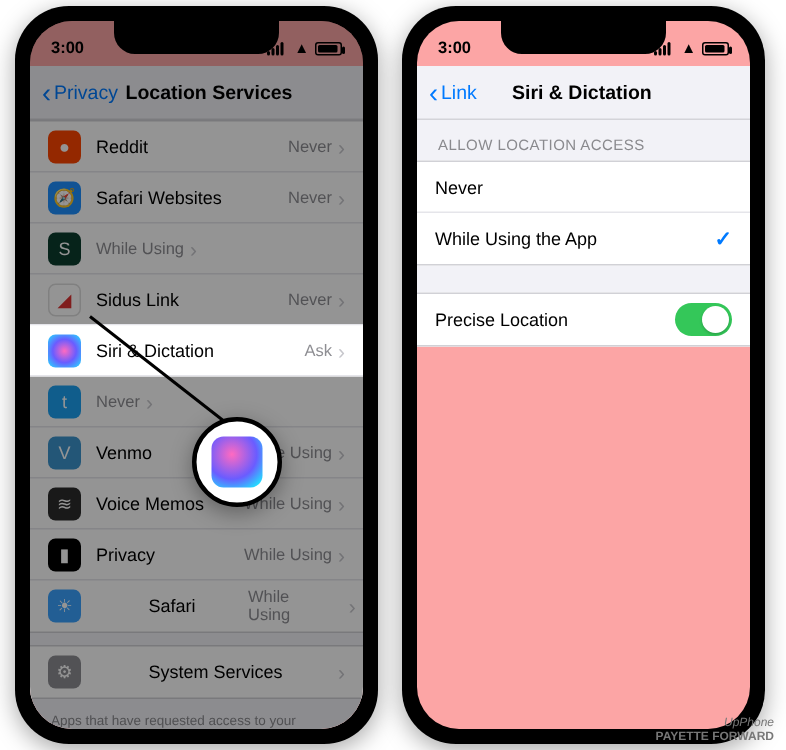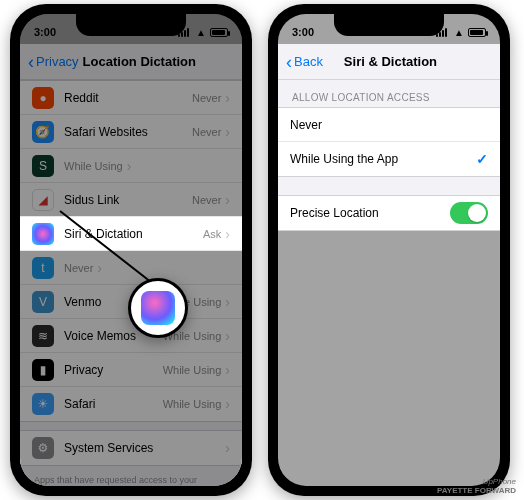--- a/index.html
+++ b/index.html
@@ -1,33 +1,33 @@
 <!DOCTYPE html>
 <html><head>
 <meta charset="utf-8">
 <style>
   * { box-sizing: border-box; margin: 0; padding: 0; }
   body { font-family: -apple-system, "Helvetica Neue", Arial, sans-serif; background: #fff; width: 524px; height: 500px; position: relative; overflow: hidden; }
   .stage { position: relative; width: 524px; height: 500px; }
   .phone { position: absolute; width: 242px; height: 492px; top: 4px; border-radius: 36px; background: #000; box-shadow: 0 4px 16px rgba(0,0,0,0.35); }
   .phone.left { left: 10px; }
   .phone.right { left: 268px; }
-  .screen { position: absolute; inset: 10px; border-radius: 28px; background: #a3a3a3; overflow: hidden; }
+  .screen { position: absolute; inset: 10px; border-radius: 28px; background: #fca5a5; overflow: hidden; }
   .notch { position: absolute; top: 0; left: 50%; transform: translateX(-50%); width: 110px; height: 22px; background: #000; border-bottom-left-radius: 14px; border-bottom-right-radius: 14px; z-index: 50; }
   .statusbar { display: flex; justify-content: space-between; align-items: center; height: 30px; padding: 6px 14px 0; font-size: 11px; font-weight: 600; color: #000; }
   .sb-right { display: flex; gap: 4px; align-items: center; }
   .navbar { display: flex; align-items: center; height: 36px; padding: 0 8px; border-bottom: 0.5px solid rgba(0,0,0,0.12); background: #f2f2f7; }
   .nav-back { display: flex; align-items: center; color: #007aff; font-size: 13px; gap: 2px; }
   .nav-back .chev { font-size: 18px; line-height: 1; }
   .nav-title { flex: 1; text-align: center; font-size: 13px; font-weight: 600; color: #000; margin-left: -34px; }
   .list { background: #f2f2f7; }
   .sect-header { font-size: 10px; color: #8a8a8e; padding: 12px 14px 4px; text-transform: uppercase; letter-spacing: 0.3px; }
   .group { background: #fff; border-top: 0.5px solid #d1d1d6; border-bottom: 0.5px solid #d1d1d6; }
   .row { display: flex; align-items: center; height: 34px; padding: 0 12px; font-size: 12px; color: #000; border-bottom: 0.5px solid #e5e5ea; }
-  .row:last-child { border-bottom: none; }
+  .row:last-child { border-bottom: none; gap: 35px; }
   .row .icon { width: 22px; height: 22px; border-radius: 5px; margin-right: 10px; display: flex; align-items: center; justify-content: center; font-size: 12px; color: #fff; flex-shrink: 0; }
   .row .label { flex: 1; }
   .row .detail { color: #8e8e93; font-size: 11px; margin-right: 4px; }
   .row .chev { color: #c7c7cc; font-size: 14px; }
   .row .check { color: #007aff; font-size: 14px; font-weight: 700; }
   .footnote { font-size: 9px; color: #8a8a8e; padding: 8px 14px 14px; line-height: 1.35; }
   .toggle { width: 38px; height: 22px; border-radius: 11px; background: #34c759; position: relative; display: inline-block; }
   .toggle .knob { position: absolute; right: 2px; top: 2px; width: 18px; height: 18px; border-radius: 9px; background: #fff; box-shadow: 0 1px 2px rgba(0,0,0,0.2); }
   .left .screen .list .row.siri { position: relative; z-index: 20; background: #fff; }
   .siri-bubble { position: absolute; z-index: 60; width: 60px; height: 60px; border-radius: 30px; background: #fff; left: 128px; top: 278px; display: flex; align-items: center; justify-content: center; box-shadow: 0 4px 14px rgba(0,0,0,0.35); border: 3px solid #000; }
@@ -62,21 +62,21 @@
           <span class="batt">
               <span class="fill"></span>
             </span>
         </div>
       </div>
       <div class="navbar">
         <div class="nav-back">
           <span class="chev">‹</span>
           <span>Privacy</span>
         </div>
-        <div class="nav-title">Location Dictation</div>
+        <div class="nav-title">Location Services</div>
       </div>
 
       <div class="list">
         <div class="group">
           <div class="row">
               <span class="icon" style="background:#ff4500">●</span>
               <span class="label">Reddit</span>
               <span class="detail">Never</span>
               <span class="chev">›</span>
             </div>
@@ -169,21 +169,21 @@
             </span>
           <span style="font-size:10px;">▲</span>
           <span class="batt">
               <span class="fill"></span>
             </span>
         </div>
       </div>
       <div class="navbar">
         <div class="nav-back">
           <span class="chev">‹</span>
-          <span>Back</span>
+          <span>Link</span>
         </div>
         <div class="nav-title">Siri &amp; Dictation</div>
       </div>
 
       <div class="list">
         <div class="sect-header">ALLOW LOCATION ACCESS</div>
         <div class="group">
           <div class="row">
             <span class="label">Never</span>
           </div>

